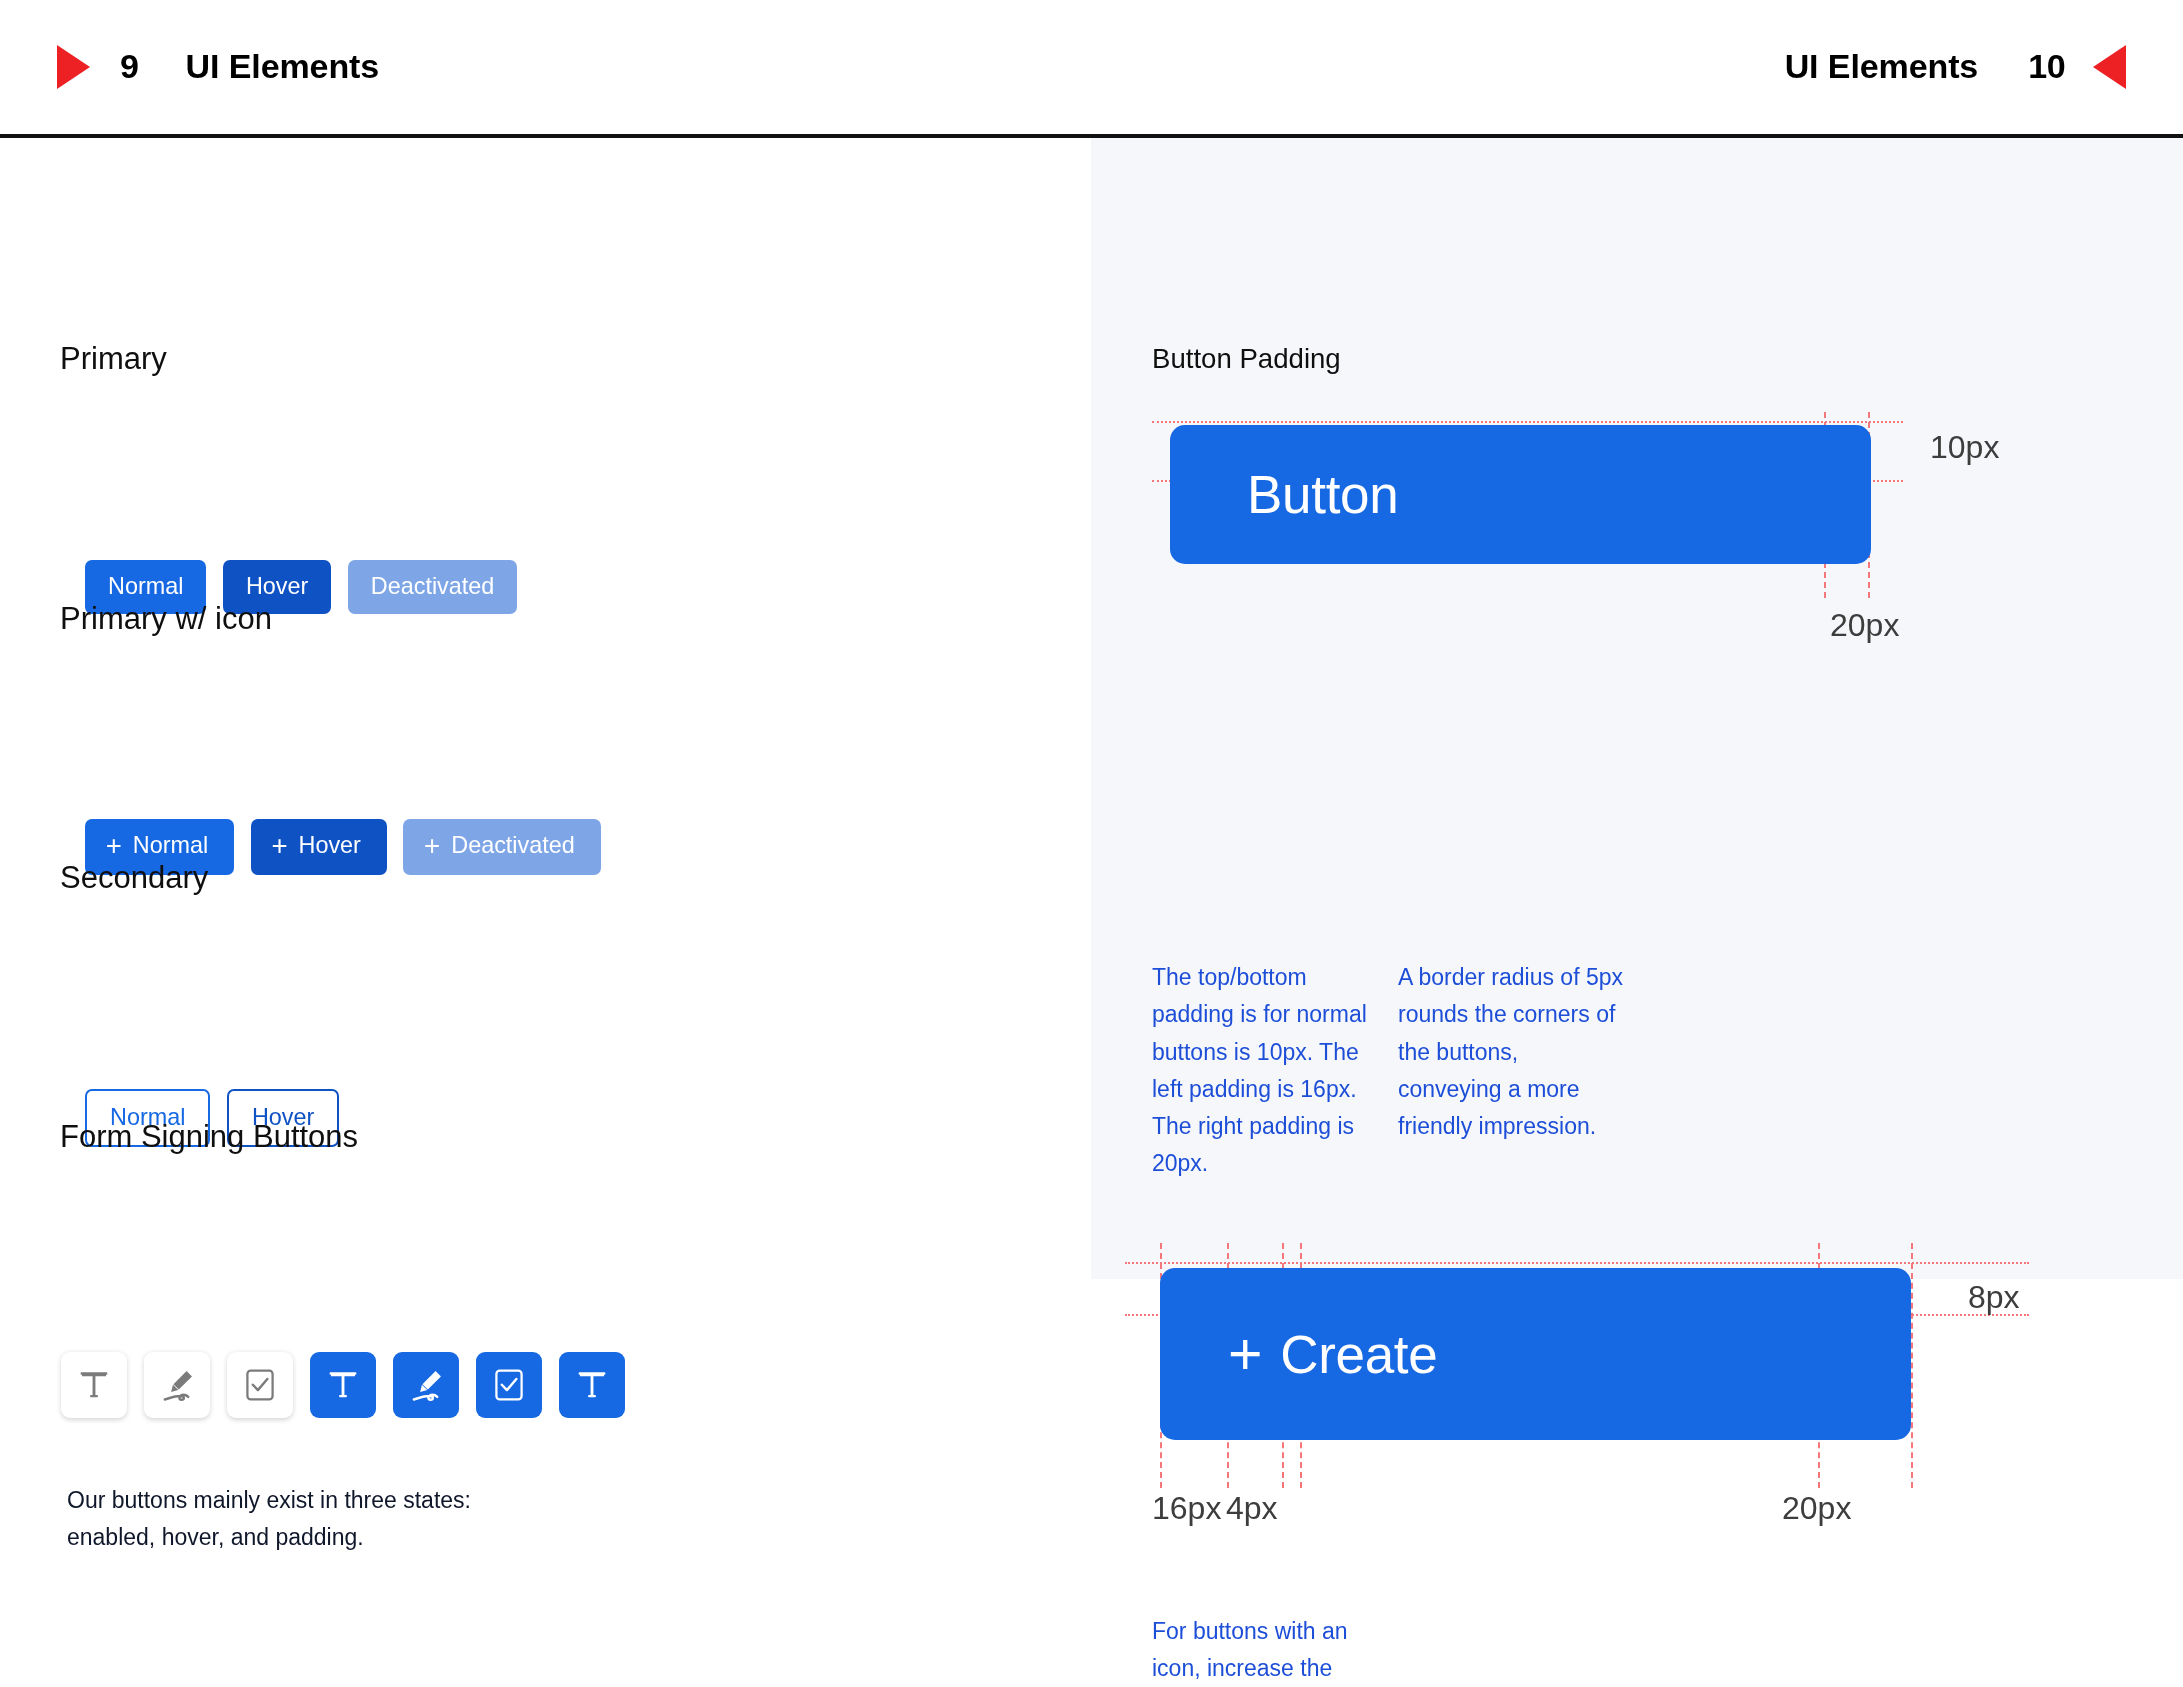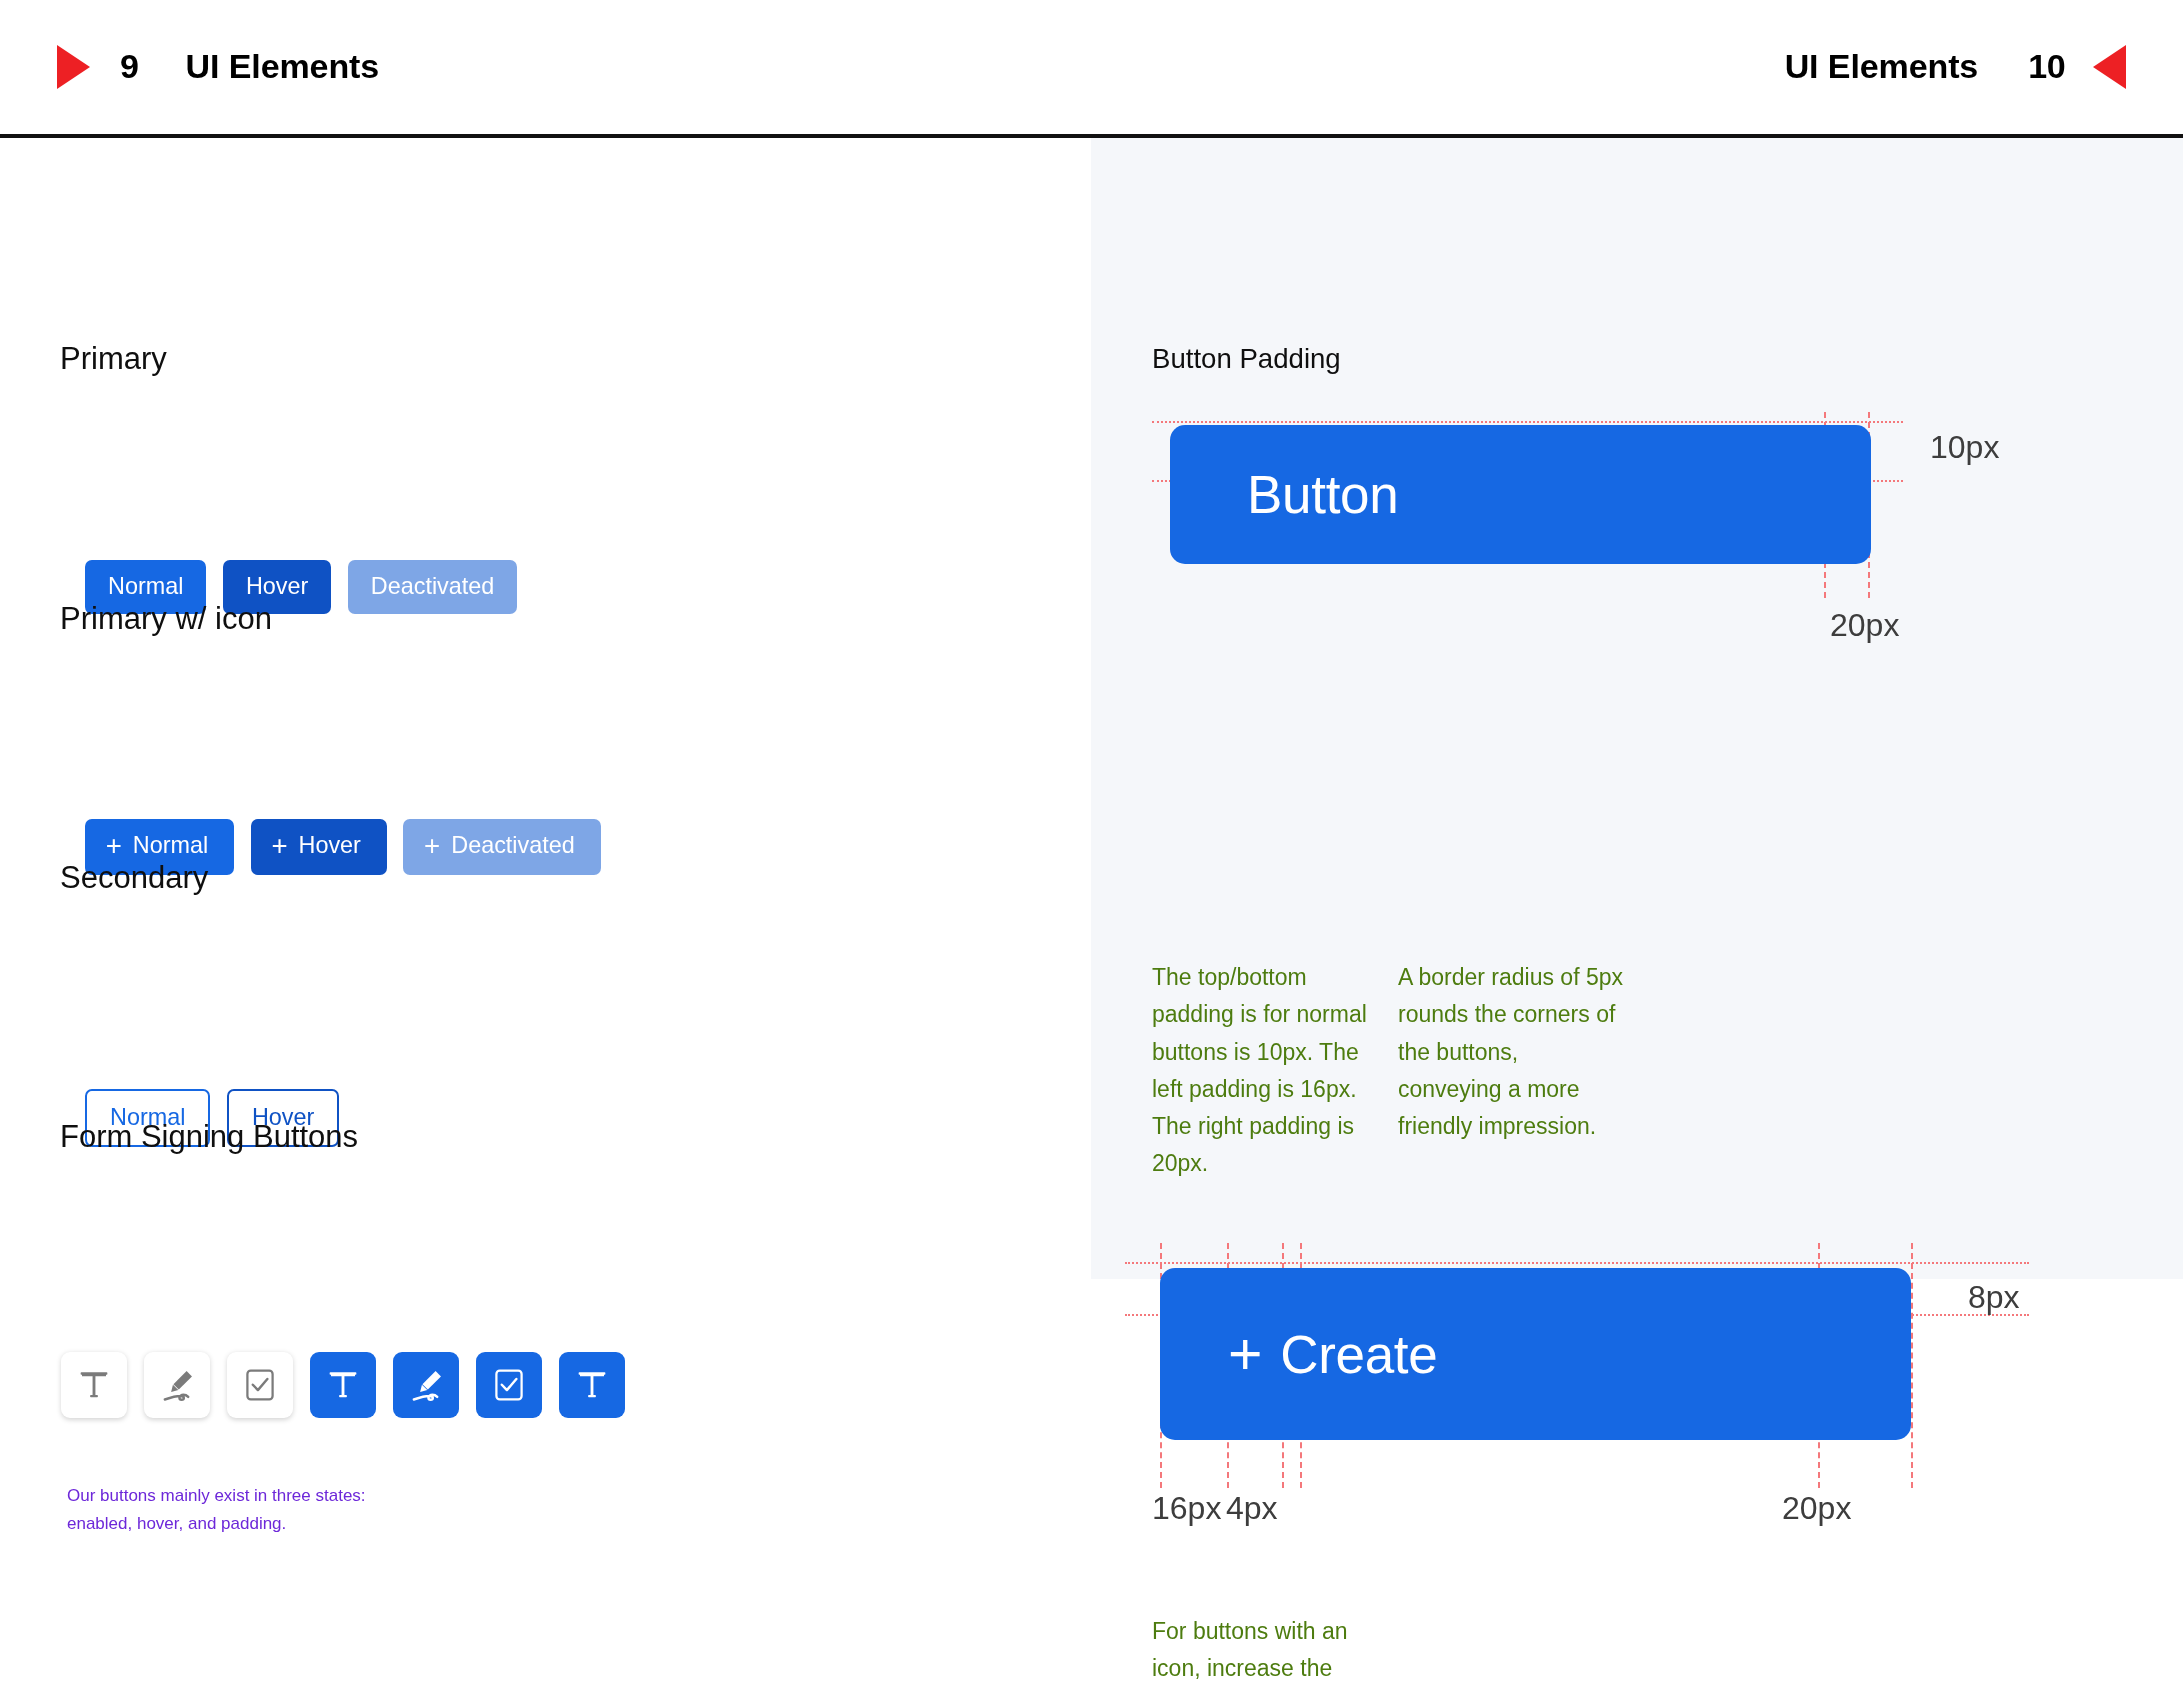--- a/index.html
+++ b/index.html
@@ -137,22 +137,22 @@
     display: flex; align-items: center; justify-content: center;
     cursor: pointer;
   }
   .sign-btn.light {
     background: #ffffff;
     box-shadow: 0 1.4px 4.8px rgba(0,0,0,0.17);
   }
   .sign-btn.blue { background: #1668e3; }
 
   .note {
-    font-size: 17px;
-    color: #6d28d9;
+    font-size: 23px;
+    color: #0f172a;
     line-height: 1.62;
   }
 
   
   .r-label {
     font-size: 27.6px;
     color: #0f0f0f;
   }
   .dia {
     position: absolute;
@@ -183,21 +183,21 @@
   .dim {
     position: absolute;
     font-size: 32px;
     color: #3d3d3d;
     white-space: nowrap;
   }
 
   .r-para {
     position: absolute;
     font-size: 23px;
-    color: #4d7c0f;
+    color: #1d4ed8;
     line-height: 1.62;
   }
 </style>
 </head>
 <body>
 
 <div id="page">
 
   <div id="header">
     <div class="hdr-left">

